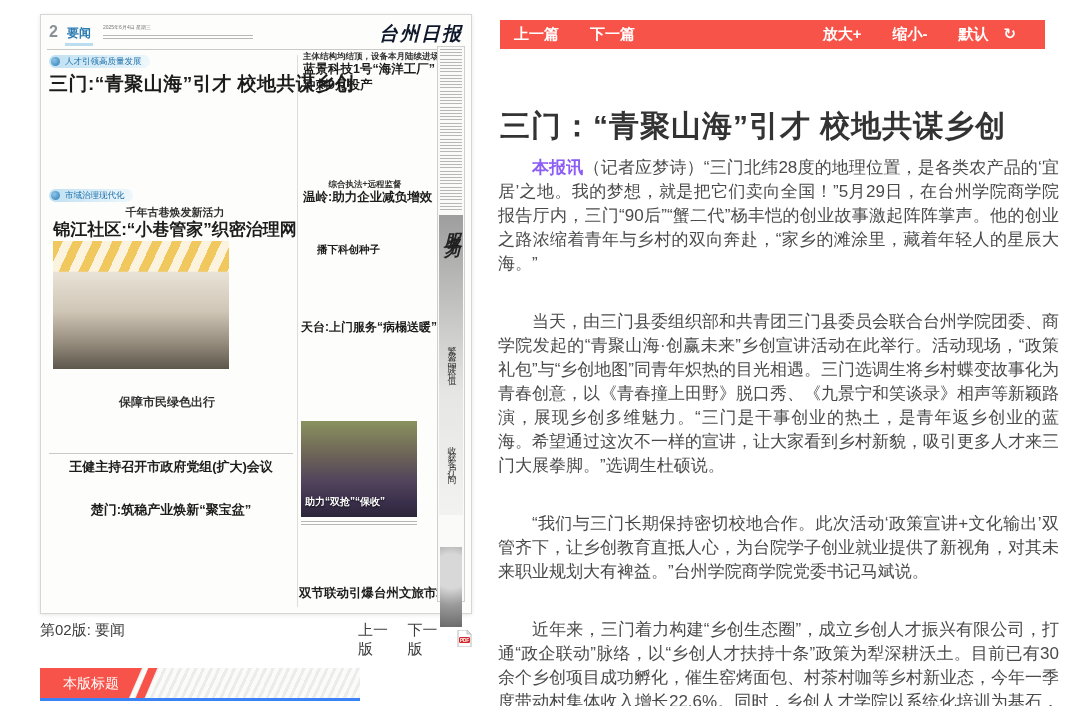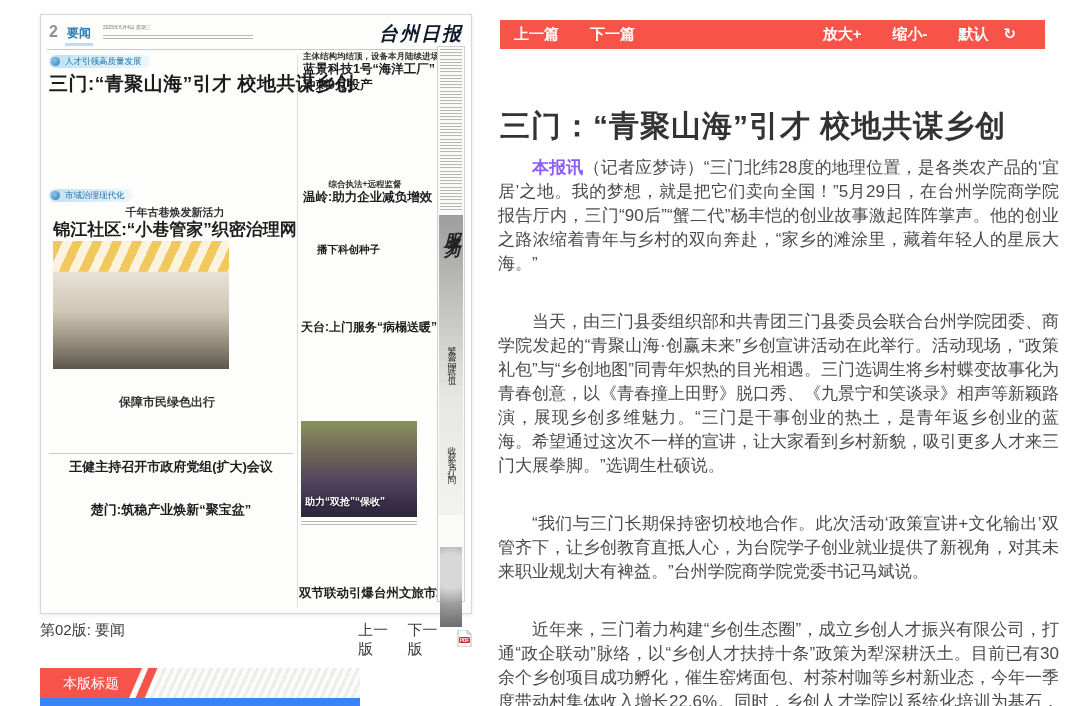--- a/index.html
+++ b/index.html
@@ -44,21 +44,21 @@
     font-size:17px;font-weight:bold;color:#222;letter-spacing:4px;font-style:italic;}
   .adv1{left:7px;top:292px;writing-mode:vertical-rl;font-size:9px;color:#333;letter-spacing:6px;font-family:"Liberation Serif","DejaVu Serif",serif;}
   .adv2{left:7px;top:392px;writing-mode:vertical-rl;font-size:9px;color:#333;letter-spacing:6px;font-family:"Liberation Serif","DejaVu Serif",serif;}
   .adphoto{left:2px;top:500px;width:22px;height:80px;
     background:radial-gradient(circle at 50% 30%,#d8d8d8 0 30%,#9a9a9a 60%,#6b6b6b 100%);}
   
   .edition{position:absolute;left:40px;top:621px;font-size:15px;color:#3d3d3d;}
   .pagelinks{position:absolute;left:358px;top:621px;width:114px;display:flex;align-items:center;gap:8px;font-size:15px;color:#3d3d3d;}
   .pagelinks a{color:#3d3d3d;text-decoration:none;cursor:pointer;}
   
-  .banner{position:absolute;left:40px;top:668px;width:320px;height:30px;border-bottom:8px solid #3b82f6;}
+  .banner{position:absolute;left:40px;top:668px;width:320px;height:30px;border-bottom:3px solid #3b82f6;}
   .banner-stripes{position:absolute;left:0;top:0;right:0;bottom:0;
     background:repeating-linear-gradient(115deg,#ececea 0 3px,#fbfbfa 3px 7px);}
   .banner-label{position:absolute;left:0;top:0;width:102px;height:30px;background:#f8534a;color:#fff;
     font-size:14px;line-height:30px;text-align:center;
     clip-path:polygon(0 0,100% 0,calc(100% - 13px) 100%,0 100%);}
   .banner-slash{position:absolute;left:102px;top:0;width:9px;height:30px;background:#f8534a;transform:skewX(-23deg);}
   
   .toolbar{position:absolute;left:500px;top:20px;width:545px;height:29px;background:#f85349;
     color:#fff;font-size:15px;font-weight:bold;display:flex;align-items:center;padding:0 14px;box-sizing:border-box;gap:16px;}
   .toolbar .sp{flex:1;}

